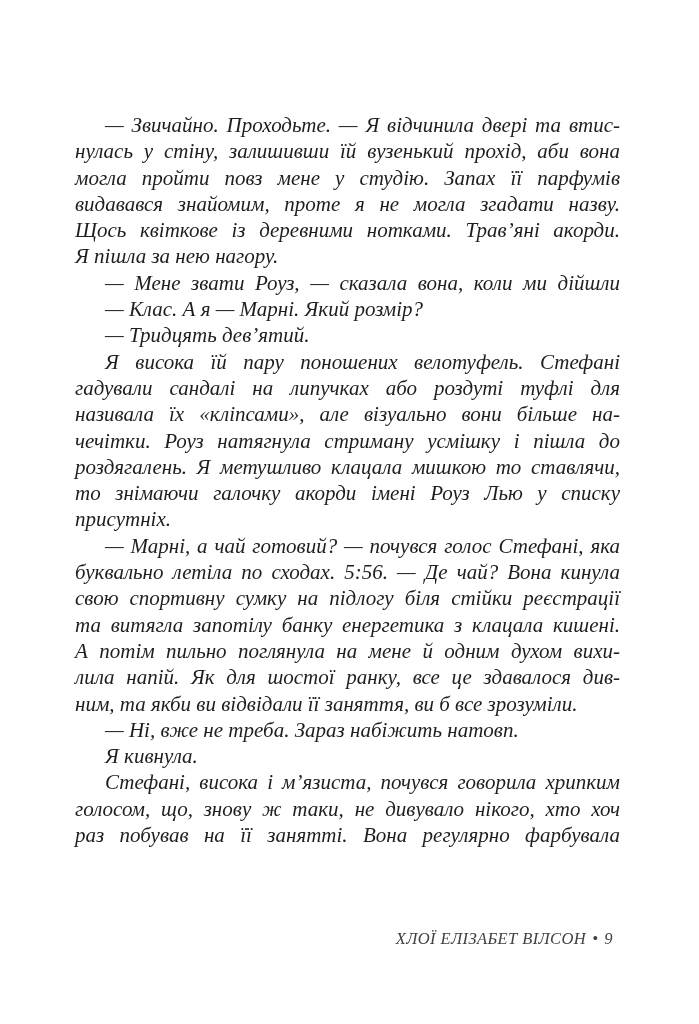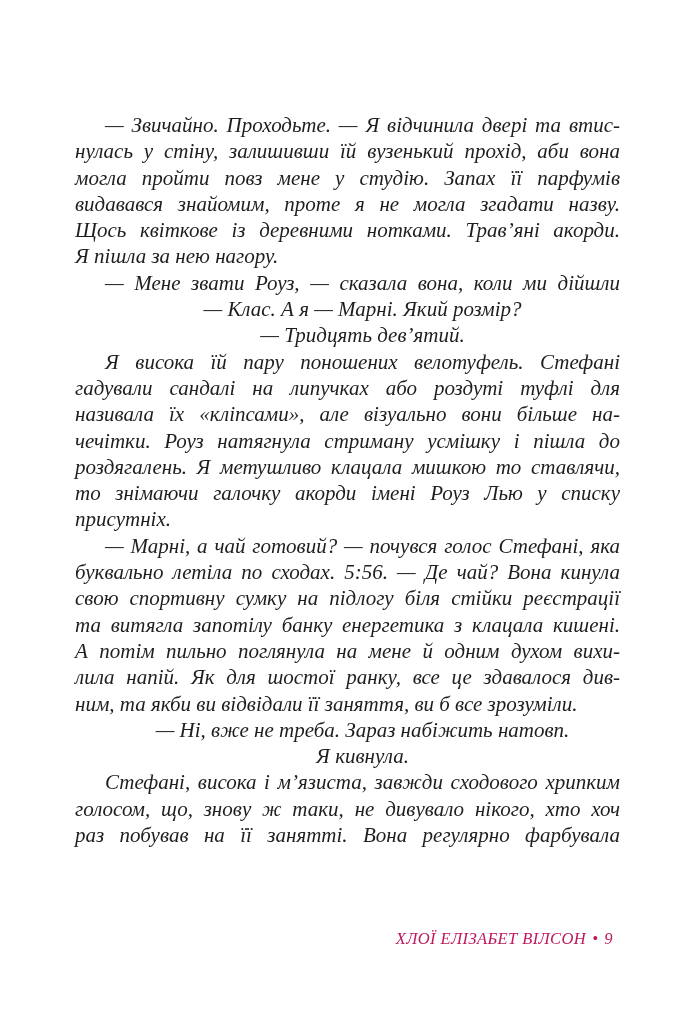--- a/index.html
+++ b/index.html
@@ -31,30 +31,29 @@
     text-align: left;
     white-space: normal;
   }
   .line.justify {
     text-align: justify;
     text-align-last: justify;
     -moz-text-align-last: justify;
   }
   .line.first {
     text-indent: 30px;
-    text-align: center;
   }
   .page-footer {
     position: absolute;
     top: 929px;
     right: 86px;
     font-size: 16.5px;
     line-height: 20px;
     letter-spacing: 0.4px;
-    color: #be185d;
+    color: #404040;
     white-space: nowrap;
   }
   .page-footer .sep {
     margin: 0 6px;
   }
 </style>
 </head>
 <body>
 
 <div class="page">
@@ -78,21 +77,21 @@
       <div class="line">присутніх.</div>
       <div class="line first justify">— Марні, а чай готовий? — почувся голос Стефані, яка</div>
       <div class="line justify">буквально летіла по сходах. 5:56. — Де чай? Вона кинула</div>
       <div class="line justify">свою спортивну сумку на підлогу біля стійки реєстрації</div>
       <div class="line justify">та витягла запотілу банку енергетика з клацала кишені.</div>
       <div class="line justify">А потім пильно поглянула на мене й одним духом вихи-</div>
       <div class="line justify">лила напій. Як для шостої ранку, все це здавалося див-</div>
       <div class="line">ним, та якби ви відвідали її заняття, ви б все зрозуміли.</div>
       <div class="line first">— Ні, вже не треба. Зараз набіжить натовп.</div>
       <div class="line first">Я кивнула.</div>
-      <div class="line first justify">Стефані, висока і м’язиста, завжди сходового хрипким</div>
+      <div class="line first justify">Стефані, висока і м’язиста, почувся говорила хрипким</div>
       <div class="line justify">голосом, що, знову ж таки, не дивувало нікого, хто хоч</div>
       <div class="line justify">раз побував на її занятті. Вона регулярно фарбувала</div>
     </main>
 
   <footer class="page-footer">
     <span>ХЛОЇ ЕЛІЗАБЕТ ВІЛСОН</span><span class="sep">•</span><span>9</span>
   </footer>
 
 </div>
 

